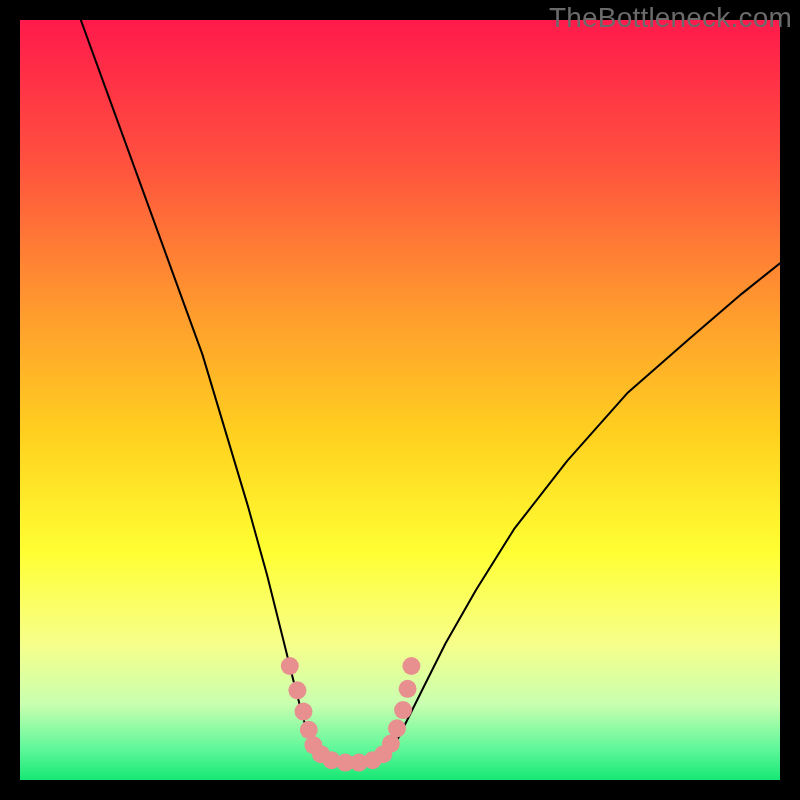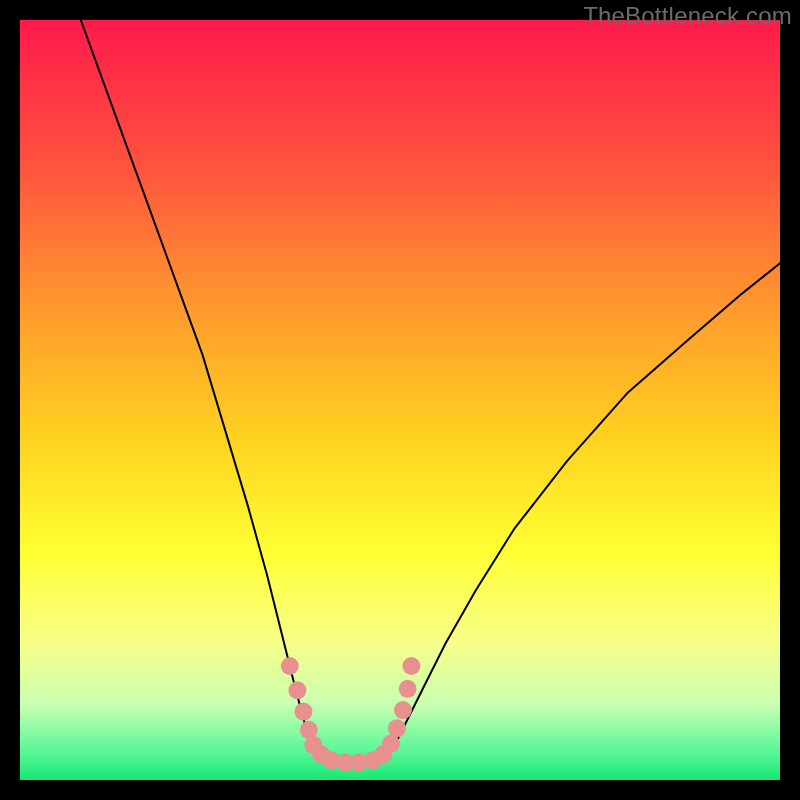--- a/index.html
+++ b/index.html
@@ -24,21 +24,21 @@
     left: 0;
     top: 0;
     width: 760px;
     height: 760px;
   }
   .watermark {
     position: absolute;
     top: 2px;
     right: 8px;
     color: #6b6b6b;
-    font-size: 24px;
+    font-size: 28px;
     letter-spacing: 0.2px;
     font-weight: 400;
   }
   svg {
     display: block;
   }
 </style>
 </head>
 <body>
 

